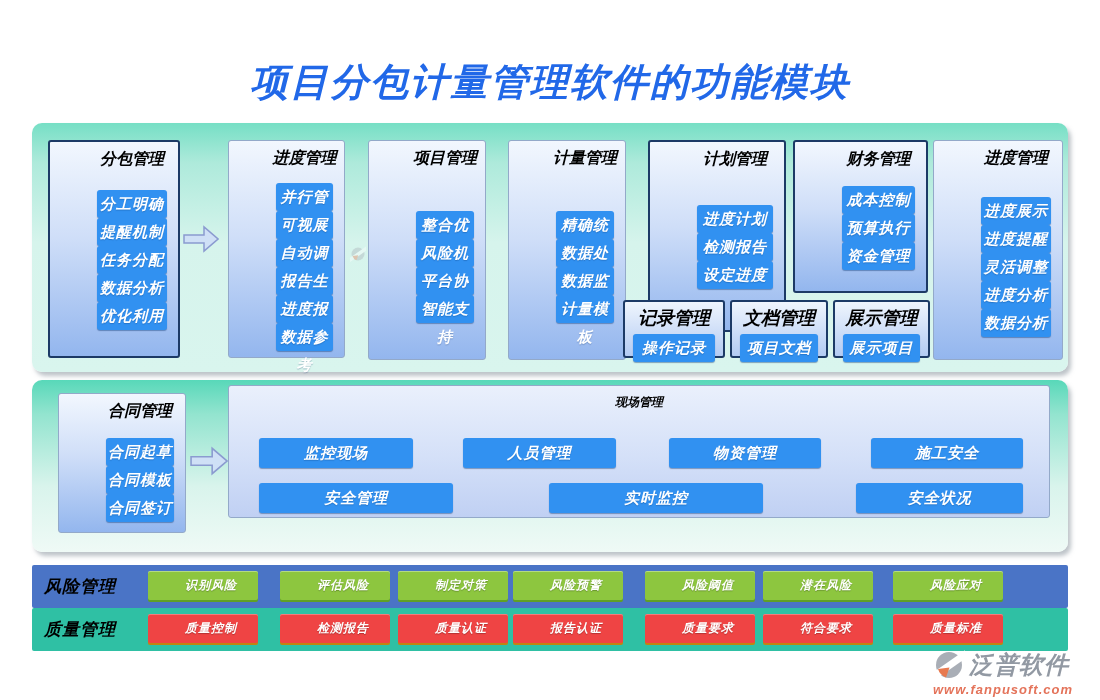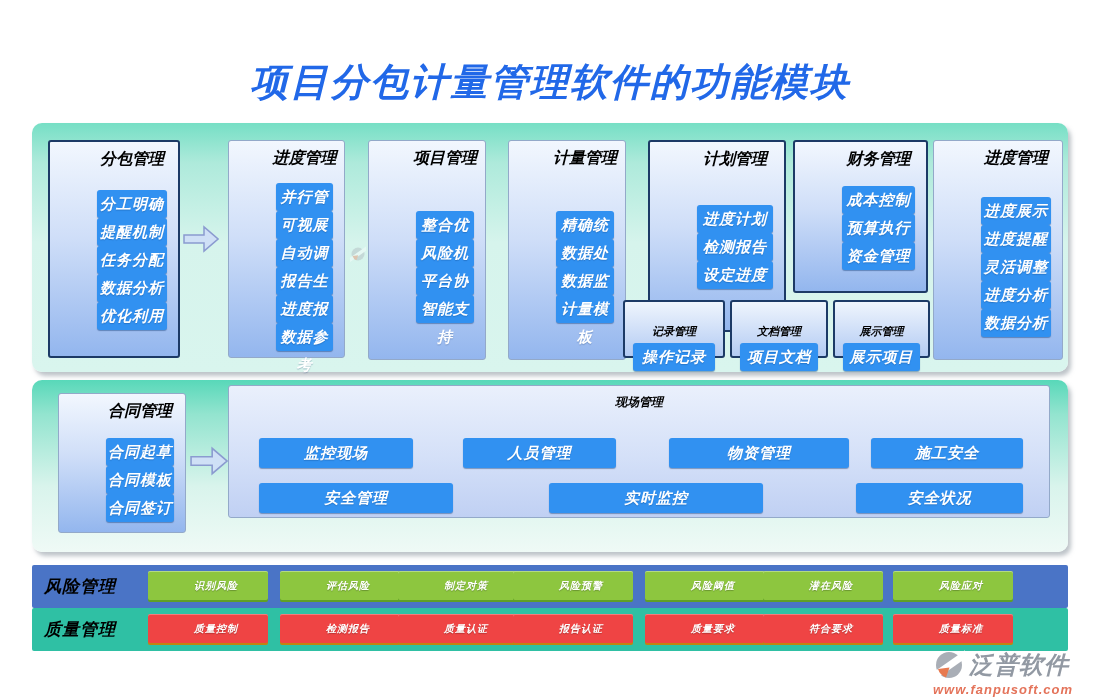--- a/index.html
+++ b/index.html
@@ -26,41 +26,41 @@
   .col-header { text-align:center; font-weight:bold; font-size:16px; color:#000; padding-top:7px; }
   .col-items { flex:1; display:flex; flex-direction:column; justify-content:center; padding:2px 0 8px; }
 
   .btn { background:#3191f1; color:#fff; font-weight:bold; font-size:15px; letter-spacing:1px;
     text-align:center; height:28px; line-height:28px; border-radius:3px;
     box-shadow:0 1px 1px rgba(16,60,120,.45); text-shadow:0 1px 1px rgba(0,40,90,.25); }
   .col .btn { margin:0 11px; }
 
   .mini { position:absolute; border:2px solid #1c3a66; border-radius:3px;
     background:linear-gradient(180deg,#eff5fd 0%,#b3cbf3 100%); }
-  .mini .col-header { font-size:11px; padding-top:22px; }
+  .mini .col-header { font-size:18px; padding-top:4px; }
   .mini .btn { margin:4px 8px 0; }
 
   .arrow { position:absolute; }
 
   
   .contract-box { left:26px; top:13px; width:128px; height:140px; }
   .site-box { position:absolute; left:196px; top:5px; width:822px; height:133px; border-radius:3px;
     border:1px solid #93a9c9;
     background:linear-gradient(180deg,#eaf0fc 0%,#d4e0f8 55%,#c0d0f3 100%); }
   .site-title { text-align:center; font-weight:bold; font-size:12px; color:#000; padding-top:8px; }
   .site-btn { position:absolute; height:30px; line-height:30px; }
 
   
   .band { position:absolute; left:32px; width:1036px; height:43px; border-radius:2px; }
   .band-risk { top:565px; background:#4a74c6; }
   .band-quality { top:608px; background:#2fc0a4; }
   .band-label { position:absolute; left:12px; top:0; line-height:43px;
     font-weight:bold; font-size:17px; color:#000; letter-spacing:1px; }
-  .band-btn { position:absolute; top:6px; width:120px; height:29px; line-height:29px;
-    text-align:center; color:#fff; font-weight:bold; font-size:10px; letter-spacing:1px;
+  .band-btn { position:absolute; top:6px; width:110px; height:29px; line-height:29px;
+    text-align:center; color:#fff; font-weight:bold; font-size:12px; letter-spacing:1px;
     border-radius:2px; text-shadow:0 1px 1px rgba(0,0,0,.25);padding-left:16px; }
   .band-btn.green { background:#8dc63f; box-shadow:0 2px 0 #60a026, inset 0 1px 0 rgba(255,255,255,.35); }
   .band-btn.orange { background:#ef4444; box-shadow:0 2px 0 #c28410, inset 0 1px 0 rgba(255,255,255,.3); }
   .b1{left:116px}.b2{left:248px}.b3{left:366px}.b4{left:481px}.b5{left:613px}.b6{left:731px}.b7{left:861px}
 
   
   .footer { position:absolute; left:933px; top:649px; width:160px; }
   .footer-row { display:flex; align-items:center; }
   .brand-name { font-size:24px; font-weight:bold; color:#9299a3; letter-spacing:1px; margin-left:4px; }
   .brand-url { font-size:13px; font-weight:bold; color:#e4735a; letter-spacing:1px; margin-top:1px; }
@@ -195,21 +195,21 @@
     <div class="arrow" style="left:158px;top:66px;">
       <svg width="38" height="30" viewBox="0 0 36 28">
         <polygon points="1,10 21,10 21,2 35,14 21,26 21,18 1,18" fill="#cfe0f6" stroke="#8b9bd0" stroke-width="1.5"></polygon>
       </svg>
     </div>
 
     <div class="site-box">
       <div class="site-title">现场管理</div>
       <div class="btn site-btn" style="left:30px;top:52px;width:154px;">监控现场</div>
       <div class="btn site-btn" style="left:234px;top:52px;width:153px;">人员管理</div>
-      <div class="btn site-btn" style="left:440px;top:52px;width:180px;">物资管理</div>
+      <div class="btn site-btn" style="left:440px;top:52px;width:152px;">物资管理</div>
       <div class="btn site-btn" style="left:642px;top:52px;width:152px;">施工安全</div>
       <div class="btn site-btn" style="left:30px;top:97px;width:194px;">安全管理</div>
       <div class="btn site-btn" style="left:320px;top:97px;width:214px;">实时监控</div>
       <div class="btn site-btn" style="left:627px;top:97px;width:167px;">安全状况</div>
     </div>
   </div>
 
   <div class="band band-risk">
     <div class="band-label">风险管理</div>
     <div class="band-btn green b1">识别风险</div>

